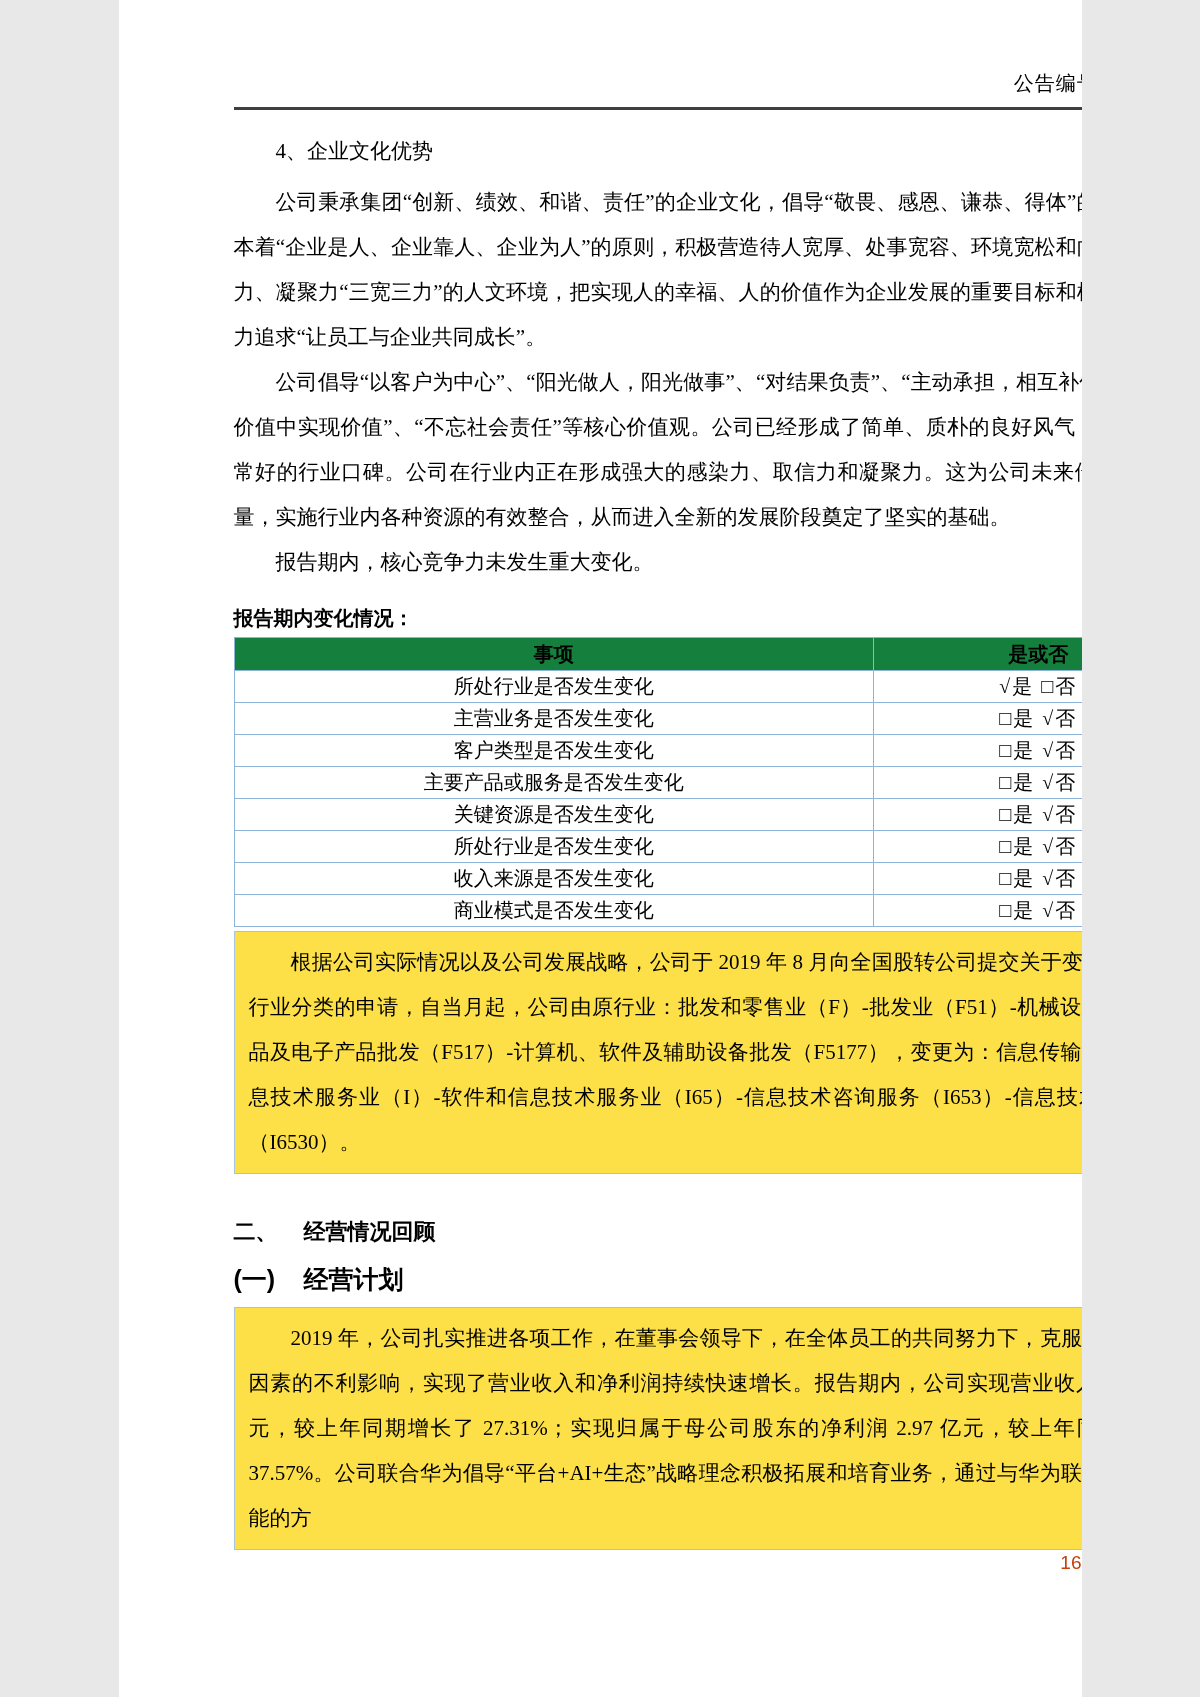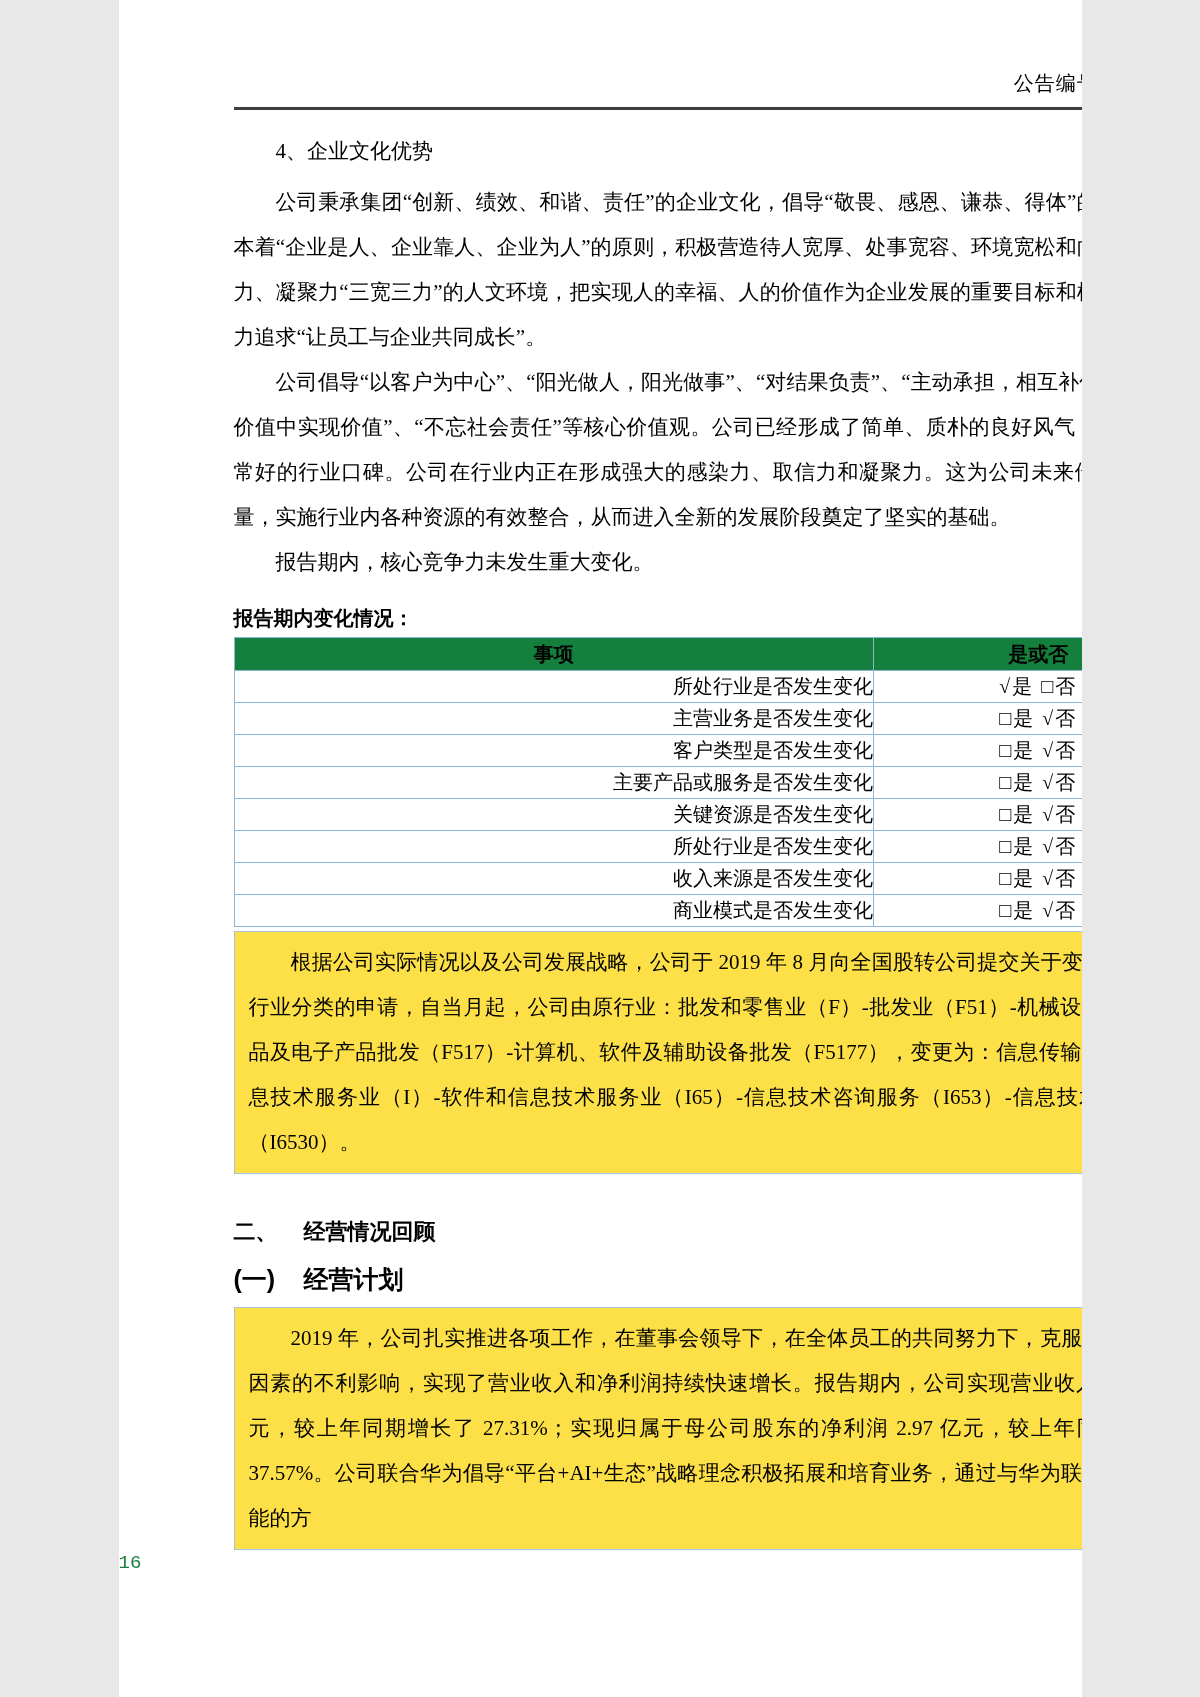--- a/index.html
+++ b/index.html
@@ -37,21 +37,21 @@
     border-collapse:collapse; table-layout:fixed;
   }
   table.change-table th, table.change-table td {
     border:1px solid #8db4d9; font-size:20px; padding:0;
   }
   table.change-table th {
     height:32px; background:#15803d; text-align:center;
     font-family:"Liberation Sans","DejaVu Sans",sans-serif; font-weight:bold;
   }
   table.change-table td { height:31px; }
-  td.item-cell { padding-left:10px; text-align:right; }
+  td.item-cell { padding-left:10px; text-align:center; }
   td.answer-cell { text-align:center; letter-spacing:2px; }
   .col-item { width:66%; } .col-answer { width:34%; }
 
   .note-box {
     margin-top:4px; border:1px solid #a5c4de;
     padding:8px 14px; background:#fde047;
   }
   .note-box .para { margin:0; }
 
   .h2-row {
@@ -62,23 +62,23 @@
   .h3-row {
     margin-top:14px;
     font-family:Liberation Sans, sans-serif;
     font-weight:bold; font-size:25px; line-height:32px;
   }
   .num-span { display:inline-block; width:70px; }
   .box-2 { margin-top:12px; }
 
   .footer {
     position:absolute; top:1552px; left:0; width:100%;
-    text-align:left;
-    font-family:Liberation Mono, monospace;
-    font-size:19px; color:#15803d;
+    text-align:right;
+    font-family:Liberation Sans, sans-serif;
+    font-size:19px; color:#c2410c;
   }
 </style>
 </head>
 <body>
 
 <div class="page">
   <div class="content">
 
     <div class="doc-header">
       <span>公告编号：2020-009</span>

